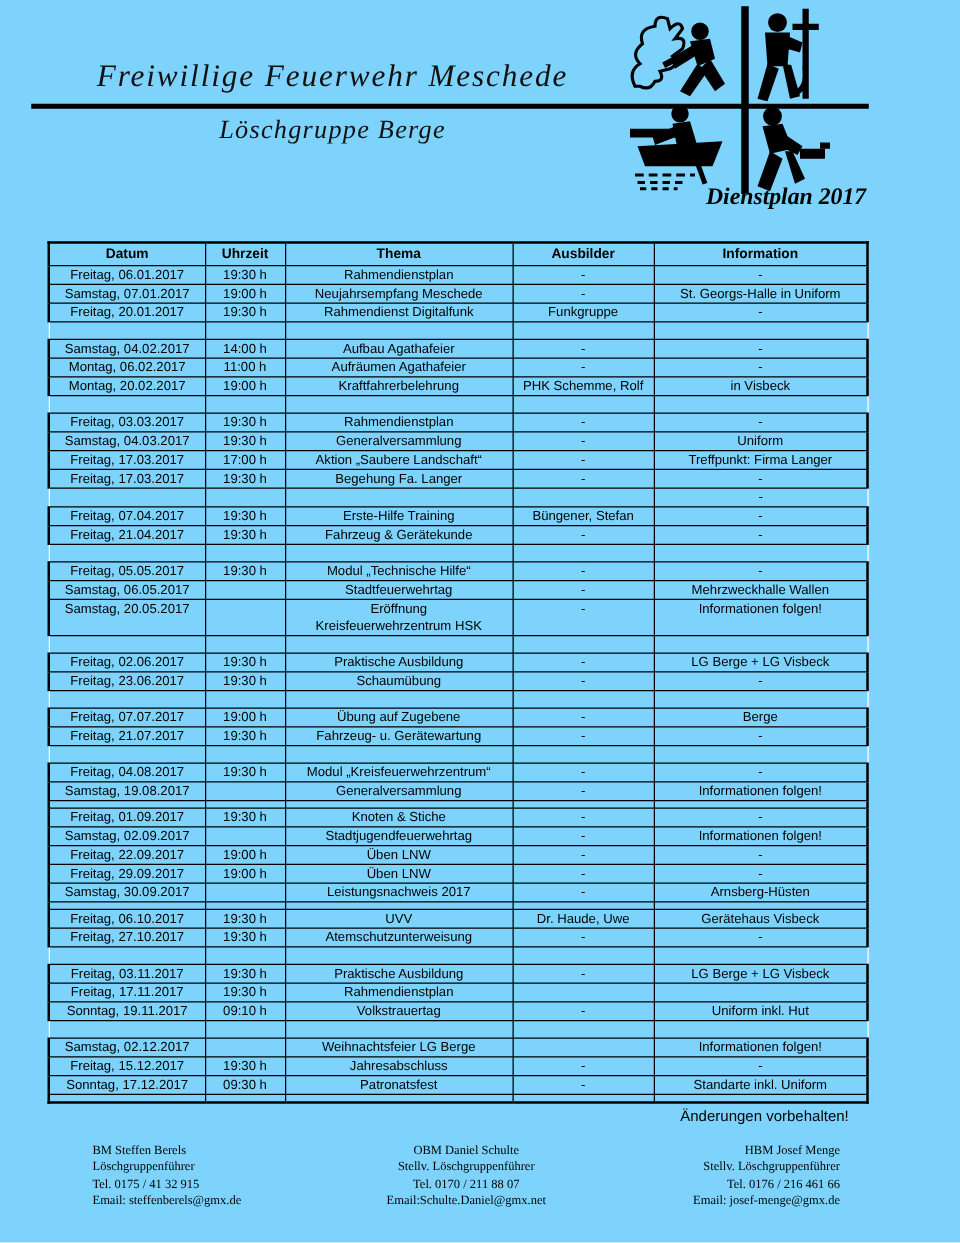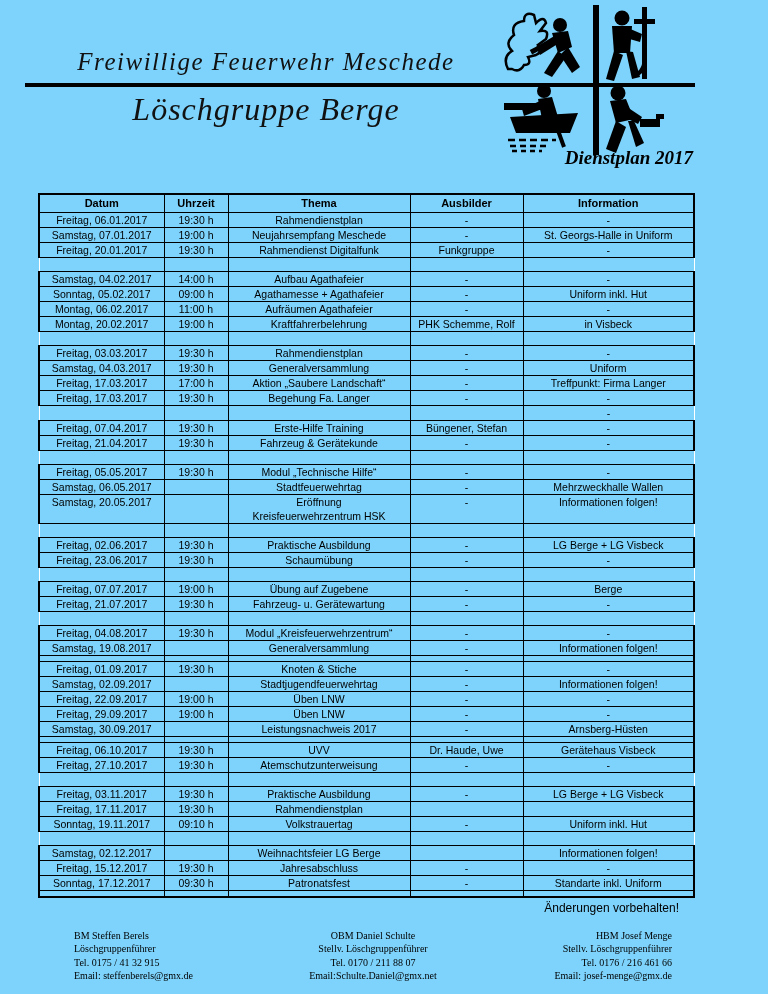--- a/index.html
+++ b/index.html
@@ -5,21 +5,21 @@
   * { margin:0; padding:0; box-sizing:border-box; }
   html,body { background:#ffffff; }
   body { width:768px; height:994px; font-family:"Liberation Sans", sans-serif; color:#000; }
   .page { position:relative; width:768px; height:994px; background:#7dd3fc; overflow:hidden; }
 
   
   .org-title1 { position:absolute; left:25px; top:48px; width:482px; text-align:center;
     font-family:"Liberation Serif", serif; font-style:italic; font-size:25px; letter-spacing:1.5px; color:#111; }
   .head-rule { position:absolute; left:25px; top:83px; width:670px; height:4px; background:#000; }
   .org-title2 { position:absolute; left:25px; top:91px; width:482px; text-align:center;
-    font-family:"Liberation Serif", serif; font-style:italic; font-size:32px; letter-spacing:1px; color:#111; }
+    font-family:"Liberation Serif", serif; font-style:italic; font-size:21px; letter-spacing:1px; color:#111; }
   .doc-title { position:absolute; left:38px; top:147px; width:655px; text-align:right;
     font-family:"Liberation Serif", serif; font-style:italic; font-weight:bold; font-size:19px; }
 
   .logo { position:absolute; left:500px; top:3px; width:166px; height:154px; }
   .logo svg { width:100%; height:100%; }
 
   
   .content { position:absolute; left:38px; top:193px; width:655px; }
   table.plan { width:655px; table-layout:fixed; border-collapse:collapse; font-size:10.5px;padding-left:38px; }
   table.plan th, table.plan td { border:1px solid #000; text-align:center; vertical-align:top;
@@ -154,27 +154,20 @@
             <td></td>
             <td></td>
             <td></td>
           </tr>
           <tr class="event">
             <td>Samstag, 04.02.2017</td>
             <td>14:00 h</td>
             <td>Aufbau Agathafeier</td>
             <td>-</td>
             <td>-</td>
-          </tr>
-          <tr class="event">
-            <td>Sonntag, 05.02.2017</td>
-            <td>09:00 h</td>
-            <td>Agathamesse + Agathafeier</td>
-            <td>-</td>
-            <td>Uniform inkl. Hut</td>
           </tr>
           <tr class="event">
             <td>Montag, 06.02.2017</td>
             <td>11:00 h</td>
             <td>Aufräumen Agathafeier</td>
             <td>-</td>
             <td>-</td>
           </tr>
           <tr class="event">
             <td>Montag, 20.02.2017</td>

